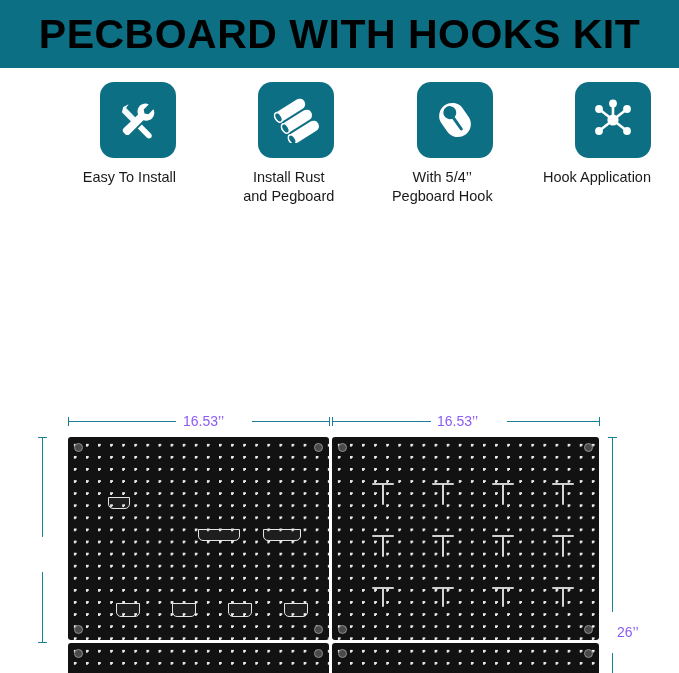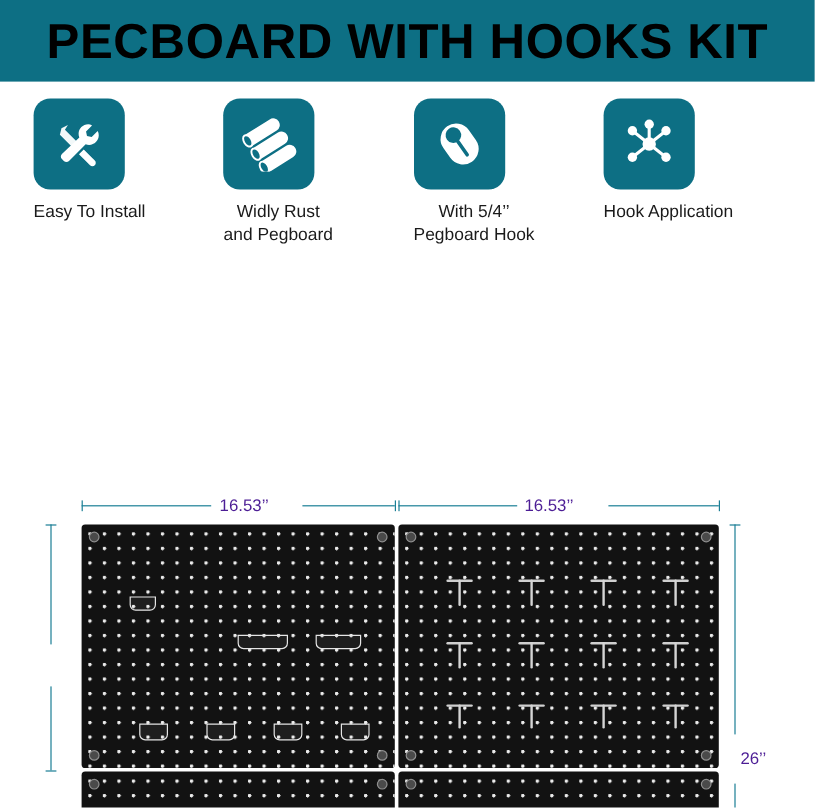--- a/index.html
+++ b/index.html
@@ -39,21 +39,21 @@
     display: flex;
     justify-content: space-between;
     padding: 14px 28px 0 28px;
     box-sizing: border-box;
     width: 679px;
   }
   .feature {
     width: 148px;
     display: flex;
     flex-direction: column;
-    align-items: flex-start;
+    align-items: flex-end;
     text-align: center;
   }
   .feature-icon {
     width: 76px;
     height: 76px;
     border-radius: 14px;
     background: #0d6f84;
     display: flex;
     align-items: center;
     justify-content: center;
@@ -69,21 +69,21 @@
   .diagram {
     position: relative;
     width: 679px;
     height: 455px;
   }
 
   
   .dim {
     position: absolute;
     font-size: 14px;
-    color: #4c1d95;
+    color: #8b5cf6;
     white-space: nowrap;
   }
 
   
   .dline {
     position: absolute;
     background: #1b7f96;
   }
   .dline.h { height: 1px; }
   .dline.v { width: 1px; }
@@ -181,21 +181,21 @@
           <rect x="7" y="6" width="34" height="11" rx="5.5" fill="#ffffff"></rect>
           <ellipse cx="10.5" cy="11.5" rx="3.2" ry="5.2" fill="#0d6f84" stroke="#ffffff" stroke-width="1.6"></ellipse>
           <rect x="7" y="19" width="34" height="11" rx="5.5" fill="#ffffff"></rect>
           <ellipse cx="10.5" cy="24.5" rx="3.2" ry="5.2" fill="#0d6f84" stroke="#ffffff" stroke-width="1.6"></ellipse>
           <rect x="7" y="32" width="34" height="11" rx="5.5" fill="#ffffff"></rect>
           <ellipse cx="10.5" cy="37.5" rx="3.2" ry="5.2" fill="#0d6f84" stroke="#ffffff" stroke-width="1.6"></ellipse>
         </g>
       </svg>
     </div>
     <div class="feature-label">
-      <span>Widly Rust</span><br>
+      <span>Install Rust</span><br>
       <span>and Pegboard</span>
     </div>
   </div>
 
   <div class="feature">
     <div class="feature-icon">
       <svg width="48" height="46" viewBox="0 0 48 46" aria-hidden="true">
         <g transform="rotate(-35 24 23)">
           <rect x="11" y="5" width="26" height="36" rx="13" fill="#ffffff"></rect>
           <ellipse cx="24" cy="14" rx="6.5" ry="6.5" fill="#0d6f84"></ellipse>

